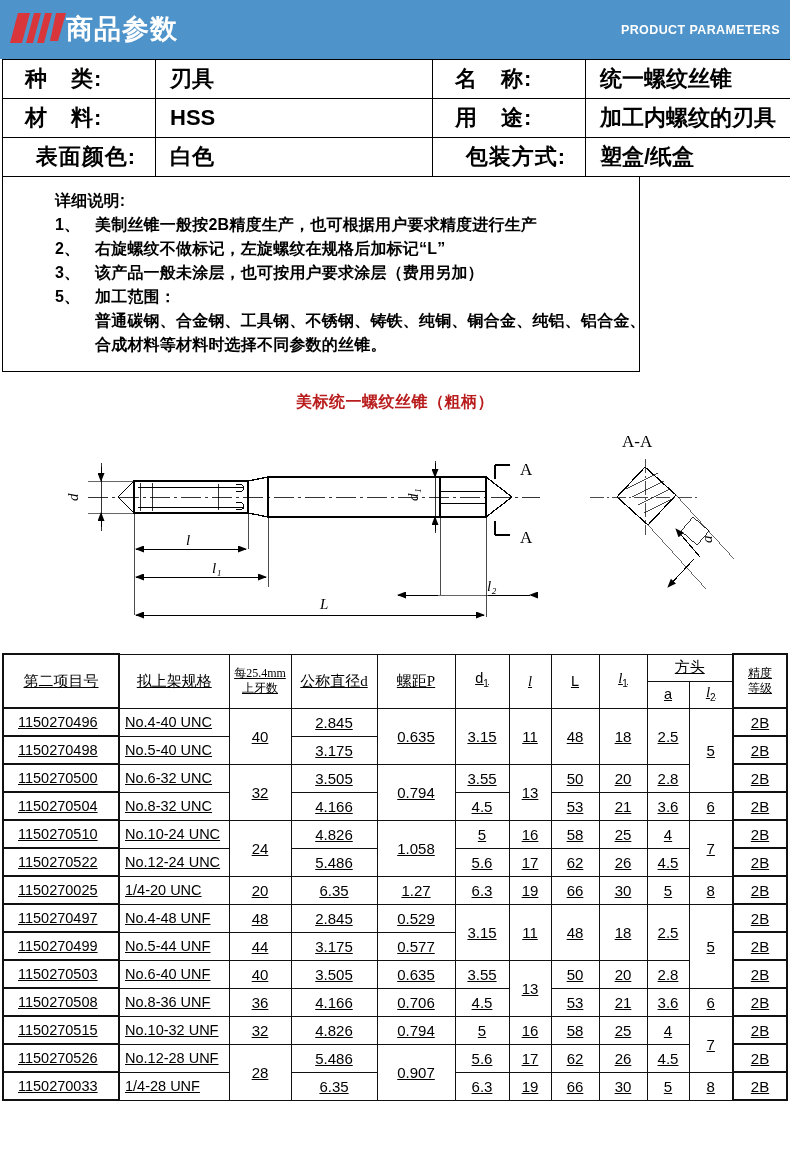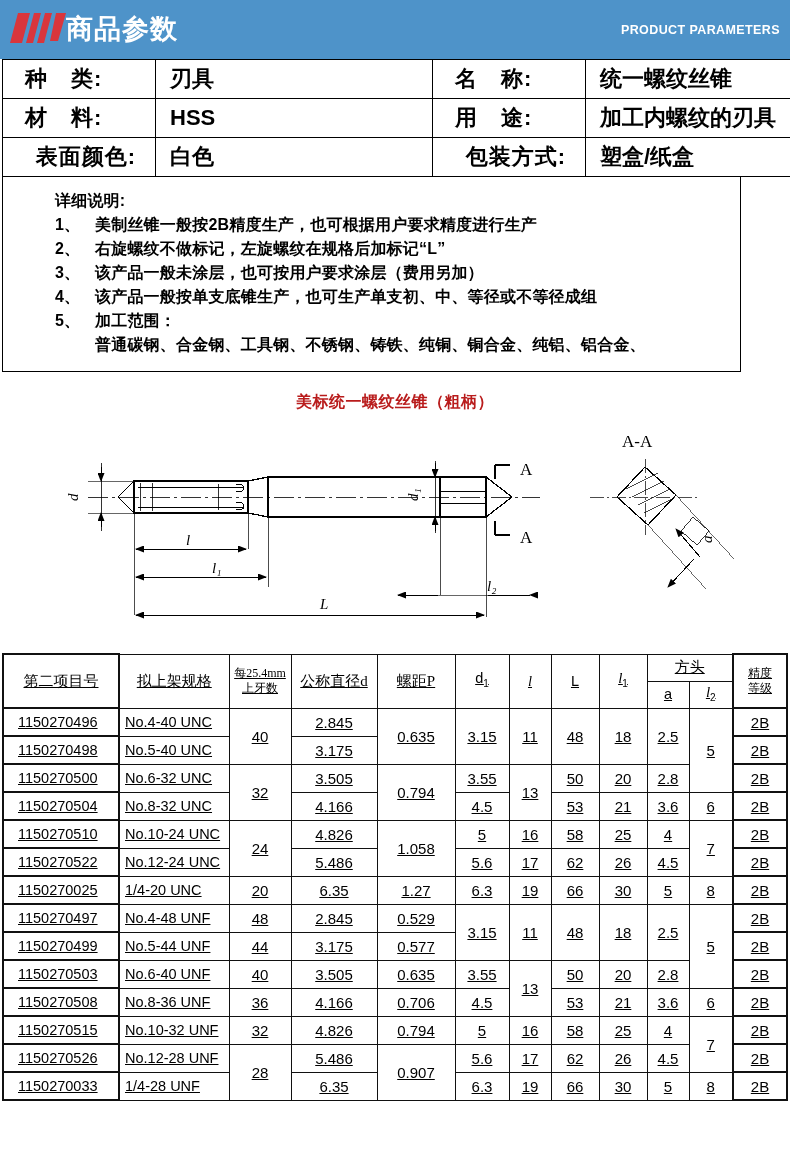--- a/index.html
+++ b/index.html
@@ -38,21 +38,21 @@
   }
   .spec .lbl{text-align:center;letter-spacing:1px;}
   .spec .c1{width:130px;}
   .spec .c2{width:262px;}
   .spec .c3{width:130px;}
   .spec .c4{width:262px;}
   .spec .lbl-center{text-align:left;padding-left:22px;}
 
   
   .desc-wrap{
-    width:739px;margin:0 2px;border:1px solid #000;border-top:none;
+    width:638px;margin:0 2px;border:1px solid #000;border-top:none;
     box-sizing:border-box;padding:12px 28px 14px 52px;
   }
   .desc-line{
     font-size:16px;font-weight:bold;line-height:24px;
     white-space:nowrap;letter-spacing:.2px;
   }
   .desc-num{display:inline-block;width:40px;}
   .desc-indent{padding-left:40px;}
 
   
@@ -131,26 +131,24 @@
     <div class="desc-line">
       <span class="desc-num">1、</span><span>美制丝锥一般按2B精度生产，也可根据用户要求精度进行生产</span>
     </div>
     <div class="desc-line">
       <span class="desc-num">2、</span><span>右旋螺纹不做标记，左旋螺纹在规格后加标记“L”</span>
     </div>
     <div class="desc-line">
       <span class="desc-num">3、</span><span>该产品一般未涂层，也可按用户要求涂层（费用另加）</span>
     </div>
     <div class="desc-line">
-      <span class="desc-num">4、</span><span>该产品一般按单支底锥生产，也可生产单支初、中、等径或不等径成组</span>
-    </div>
-    <div class="desc-line">
       <span class="desc-num">5、</span><span>加工范围：</span>
     </div>
     <div class="desc-line desc-indent">普通碳钢、合金钢、工具钢、不锈钢、铸铁、纯铜、铜合金、纯铝、铝合金、</div>
+    <div class="desc-line desc-indent">合成材料等材料时选择不同参数的丝锥。</div>
   </div>
 
   <div class="draw-title">美标统一螺纹丝锥（粗柄）</div>
 
   <div class="drawing">
     <svg width="790" height="230" viewBox="0 0 790 230">
       <defs>
         <marker id="ar" markerWidth="9" markerHeight="7" refX="8" refY="3.5" orient="auto">
           <polygon points="0 0, 9 3.5, 0 7" fill="#000"></polygon>
         </marker>

